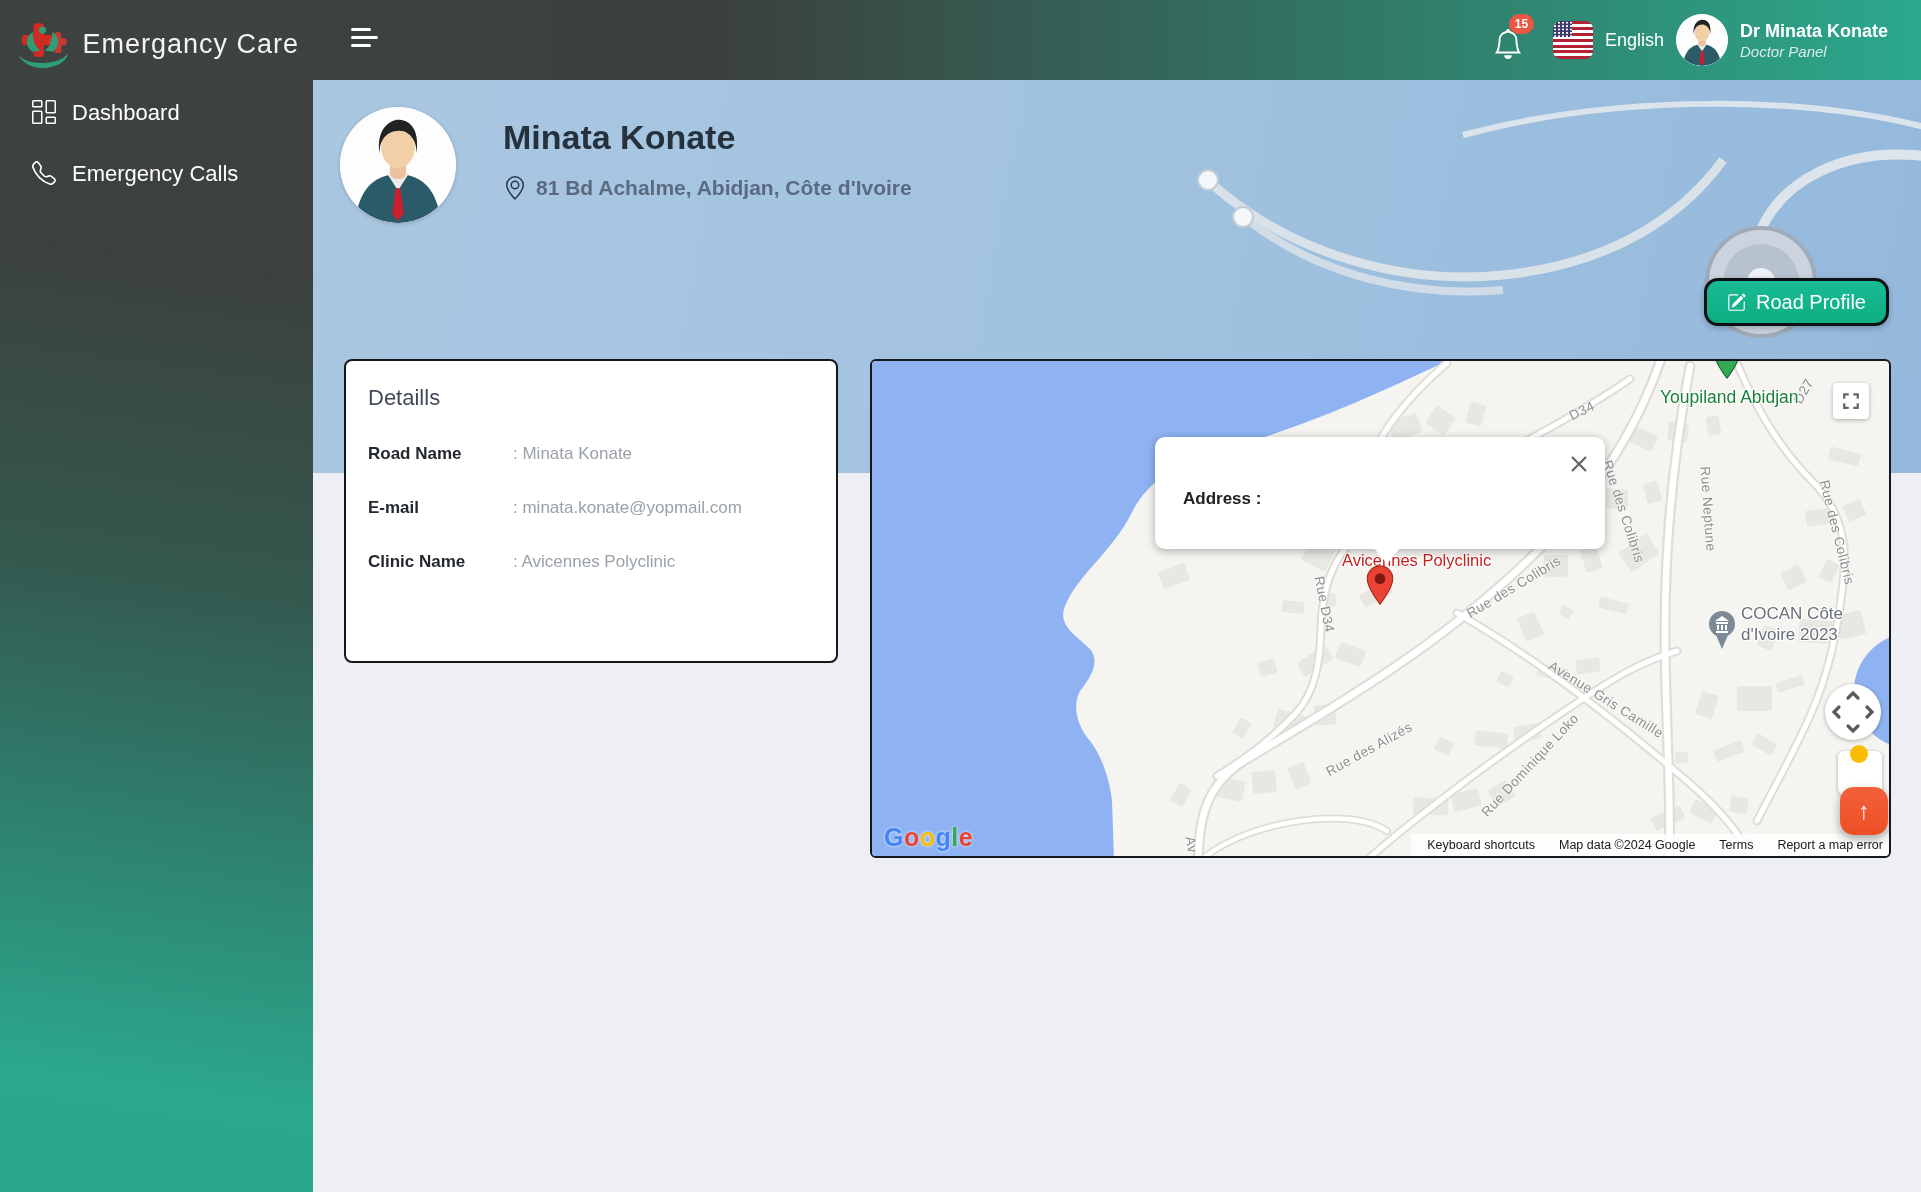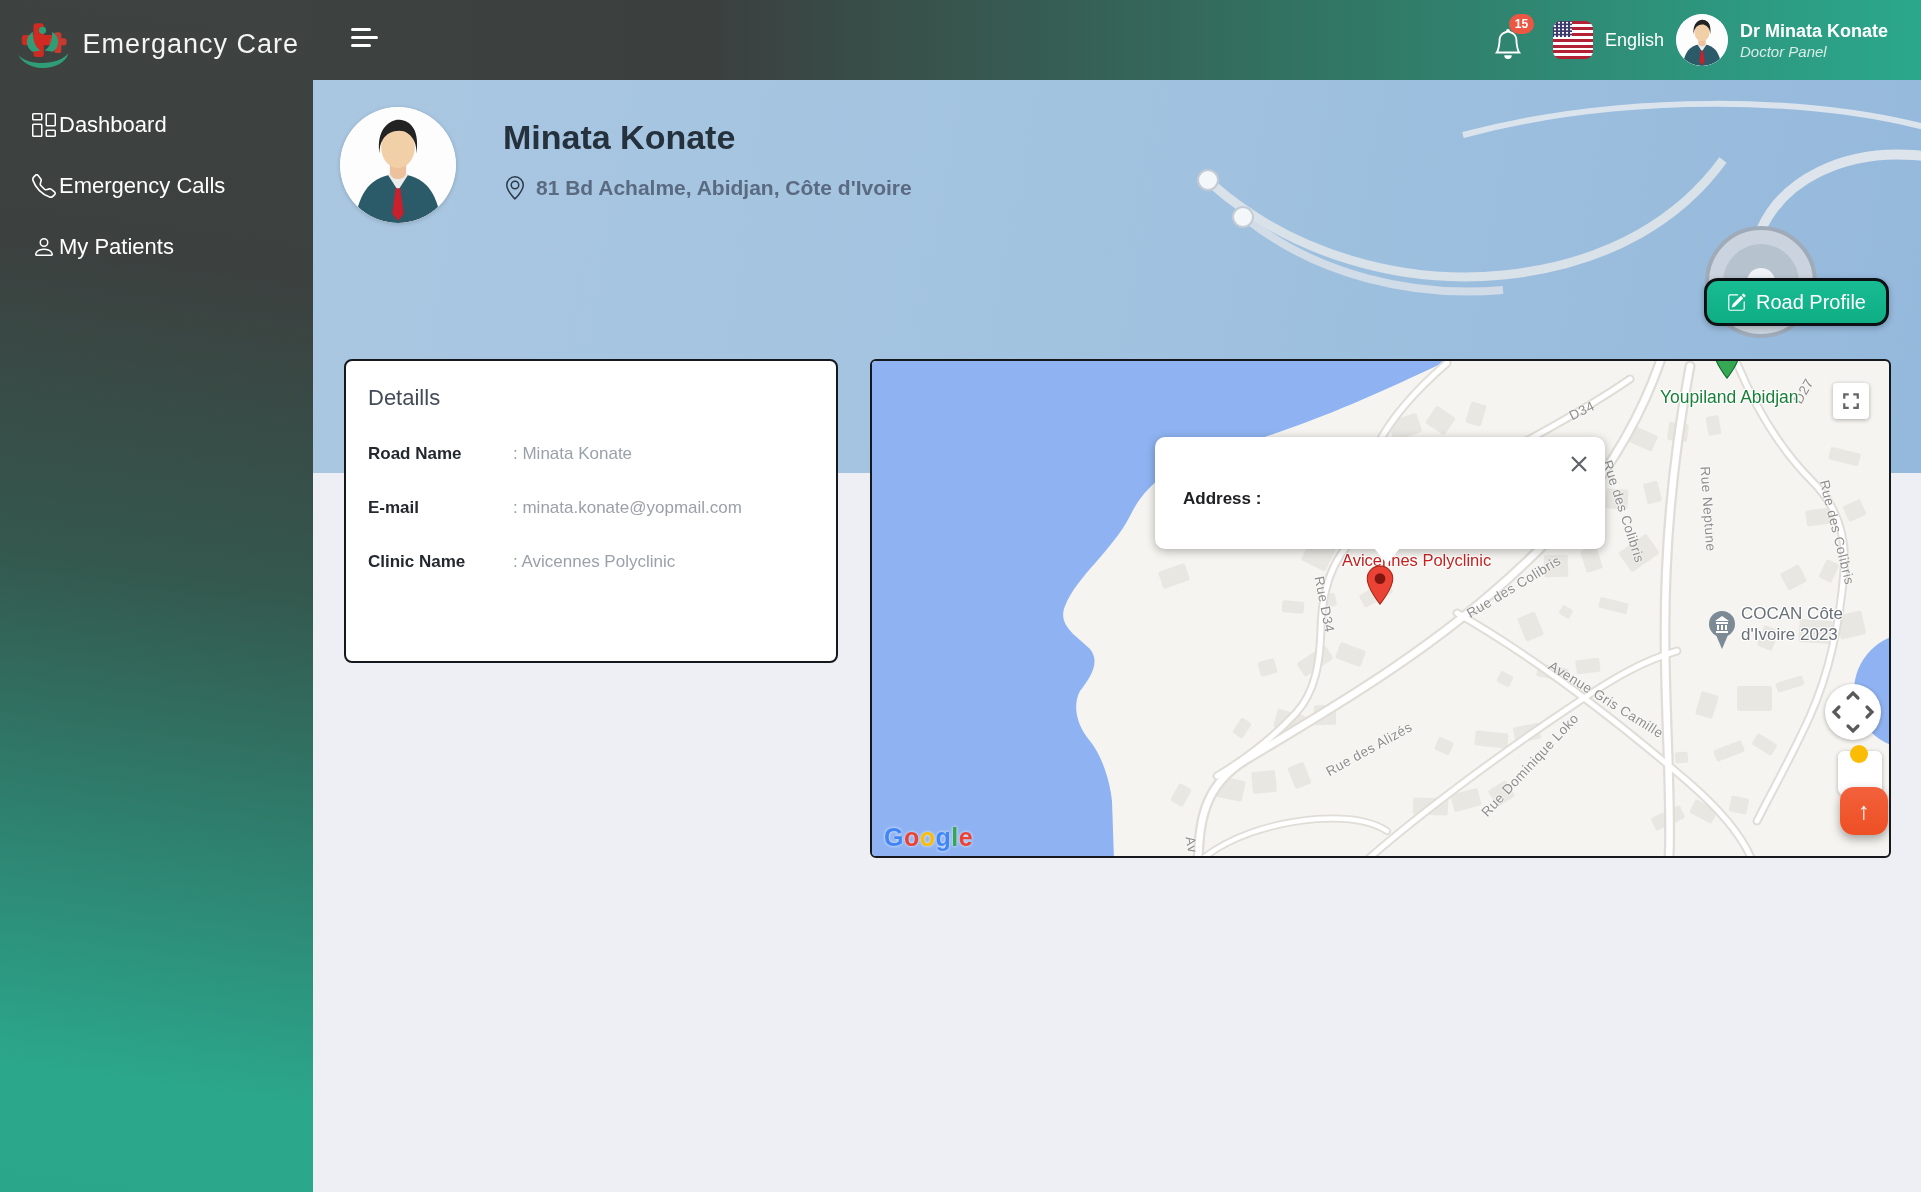--- a/index.html
+++ b/index.html
@@ -5,21 +5,21 @@
   * { margin:0; padding:0; box-sizing:border-box; }
   html,body { width:1921px; height:1192px; font-family:"Liberation Sans", sans-serif; }
   .page { position:relative; width:1921px; height:1192px; overflow:hidden; background:#edeff4; }
 
   
   .sidebar { position:absolute; left:0; top:0; width:313px; height:1192px; z-index:20;
     background:linear-gradient(188deg,#3e4241 0%,#3c403f 22%,#34584e 48%,#2e8270 70%,#2ba88c 90%,#2aa78b 100%); }
   .brand { display:flex; align-items:center; gap:10px; padding:10px 14px; height:88px; cursor:pointer; }
   .brand-name { color:#f4f4f4; font-size:27px; letter-spacing:1px; white-space:nowrap; }
   .nav { margin-top:12px; list-style:none; }
-  .nav li { display:flex; align-items:center; gap:3px; height:50px; margin-bottom:11px; padding-left:32px; cursor:pointer; }
+  .nav li { display:flex; gap:16px; height:50px; margin-bottom:11px; padding-left:32px; cursor:pointer; }
   .nav li span.lbl { color:#fff; font-size:22px; }
   .nav svg { flex:0 0 auto; }
 
   
   .topbar { position:absolute; left:313px; top:0; width:1608px; height:80px; z-index:15;
     background:linear-gradient(90deg,#3d4140 0%,#3b403f 25%,#327463 62%,#2ba88c 100%); }
   .hamburger { position:absolute; left:38px; top:22px; width:36px; height:36px; background:none; border:none; cursor:pointer; }
   .hamburger i { display:block; height:3.4px; border-radius:2px; background:#fff; margin-bottom:4.6px; }
   .hamburger i.b1 { width:20px; } .hamburger i.b2 { width:27px; } .hamburger i.b3 { width:20px; }
   .top-right { position:absolute; right:33px; top:0; height:80px; display:flex; align-items:center; gap:12px; }
@@ -120,26 +120,20 @@
         <svg width="24" height="24" viewBox="0 0 16 16" fill="#fff">
           <path d="M6 1v3H1V1h5zM1 0a1 1 0 0 0-1 1v3a1 1 0 0 0 1 1h5a1 1 0 0 0 1-1V1a1 1 0 0 0-1-1H1zm14 12v3h-5v-3h5zm-5-1a1 1 0 0 0-1 1v3a1 1 0 0 0 1 1h5a1 1 0 0 0 1-1v-3a1 1 0 0 0-1-1h-5zM6 8v7H1V8h5zM1 7a1 1 0 0 0-1 1v7a1 1 0 0 0 1 1h5a1 1 0 0 0 1-1V8a1 1 0 0 0-1-1H1zm14-6v7h-5V1h5zm-5-1a1 1 0 0 0-1 1v7a1 1 0 0 0 1 1h5a1 1 0 0 0 1-1V1a1 1 0 0 0-1-1h-5z"></path>
         </svg>
         <span class="lbl">Dashboard</span>
       </li>
       <li>
         <svg width="24" height="24" viewBox="0 0 16 16" fill="#fff">
           <path d="M3.654 1.328a.678.678 0 0 0-1.015-.063L1.605 2.3c-.483.484-.661 1.169-.45 1.77a17.568 17.568 0 0 0 4.168 6.608 17.569 17.569 0 0 0 6.608 4.168c.601.211 1.286.033 1.77-.45l1.034-1.034a.678.678 0 0 0-.063-1.015l-2.307-1.794a.678.678 0 0 0-.58-.122l-2.19.547a1.745 1.745 0 0 1-1.657-.459L5.482 8.062a1.745 1.745 0 0 1-.46-1.657l.548-2.19a.678.678 0 0 0-.122-.58L3.654 1.328zM1.884.511a1.745 1.745 0 0 1 2.612.163L6.29 2.98c.329.423.445.974.315 1.494l-.547 2.19a.678.678 0 0 0 .178.643l2.457 2.457a.678.678 0 0 0 .644.178l2.189-.547a1.745 1.745 0 0 1 1.494.315l2.306 1.794c.829.645.905 1.87.163 2.611l-1.034 1.034c-.74.74-1.846 1.065-2.877.702a18.634 18.634 0 0 1-7.01-4.42 18.634 18.634 0 0 1-4.42-7.009c-.362-1.03-.037-2.137.703-2.877L1.885.511z"></path>
         </svg>
         <span class="lbl">Emergency Calls</span>
-      </li>
-      <li>
-        <svg width="24" height="24" viewBox="0 0 16 16" fill="#fff">
-          <path d="M8 8a3 3 0 1 0 0-6 3 3 0 0 0 0 6zm2-3a2 2 0 1 1-4 0 2 2 0 0 1 4 0zm4 8c0 1-1 1-1 1H3s-1 0-1-1 1-4 6-4 6 3 6 4zm-1-.004c-.001-.246-.154-.986-.832-1.664C11.516 10.68 10.289 10 8 10c-2.29 0-3.516.68-4.168 1.332-.678.678-.83 1.418-.832 1.664h10z"></path>
-        </svg>
-        <span class="lbl">My Patients</span>
       </li>
     </ul>
   </aside>
 
   <header class="topbar">
     <button class="hamburger">
       <i class="b1"></i>
         <i class="b2"></i>
         <i class="b3"></i>
     </button>
@@ -368,20 +362,26 @@
           <path d="M14 23 L9 28 L14 33"></path>
           <path d="M42 23 L47 28 L42 33"></path>
       </svg>
     </button>
     <button class="ctl pegman-btn">
       <span class="head"></span>
     </button>
     <button class="scrolltop-btn">↑</button>
 
     <div class="glogo" id="glogo"><span style="color: rgb(66, 133, 244);">G</span><span style="color: rgb(234, 67, 53);">o</span><span style="color: rgb(251, 188, 5);">o</span><span style="color: rgb(66, 133, 244);">g</span><span style="color: rgb(52, 168, 83);">l</span><span style="color: rgb(234, 67, 53);">e</span></div>
+    <div class="attribution">
+      <span>Keyboard shortcuts</span>
+      <span>Map data ©2024 Google</span>
+      <span>Terms</span>
+      <span>Report a map error</span>
+    </div>
   </section>
 
   <svg width="0" height="0" style="position:absolute">
     <defs>
       <symbol id="avatar-man" viewBox="0 0 100 100">
         <clipPath id="avc">
             <circle cx="50" cy="50" r="50"></circle>
           </clipPath>
         <g clip-path="url(#avc)">
           <circle cx="50" cy="50" r="50" fill="#fdfdfd"></circle>

